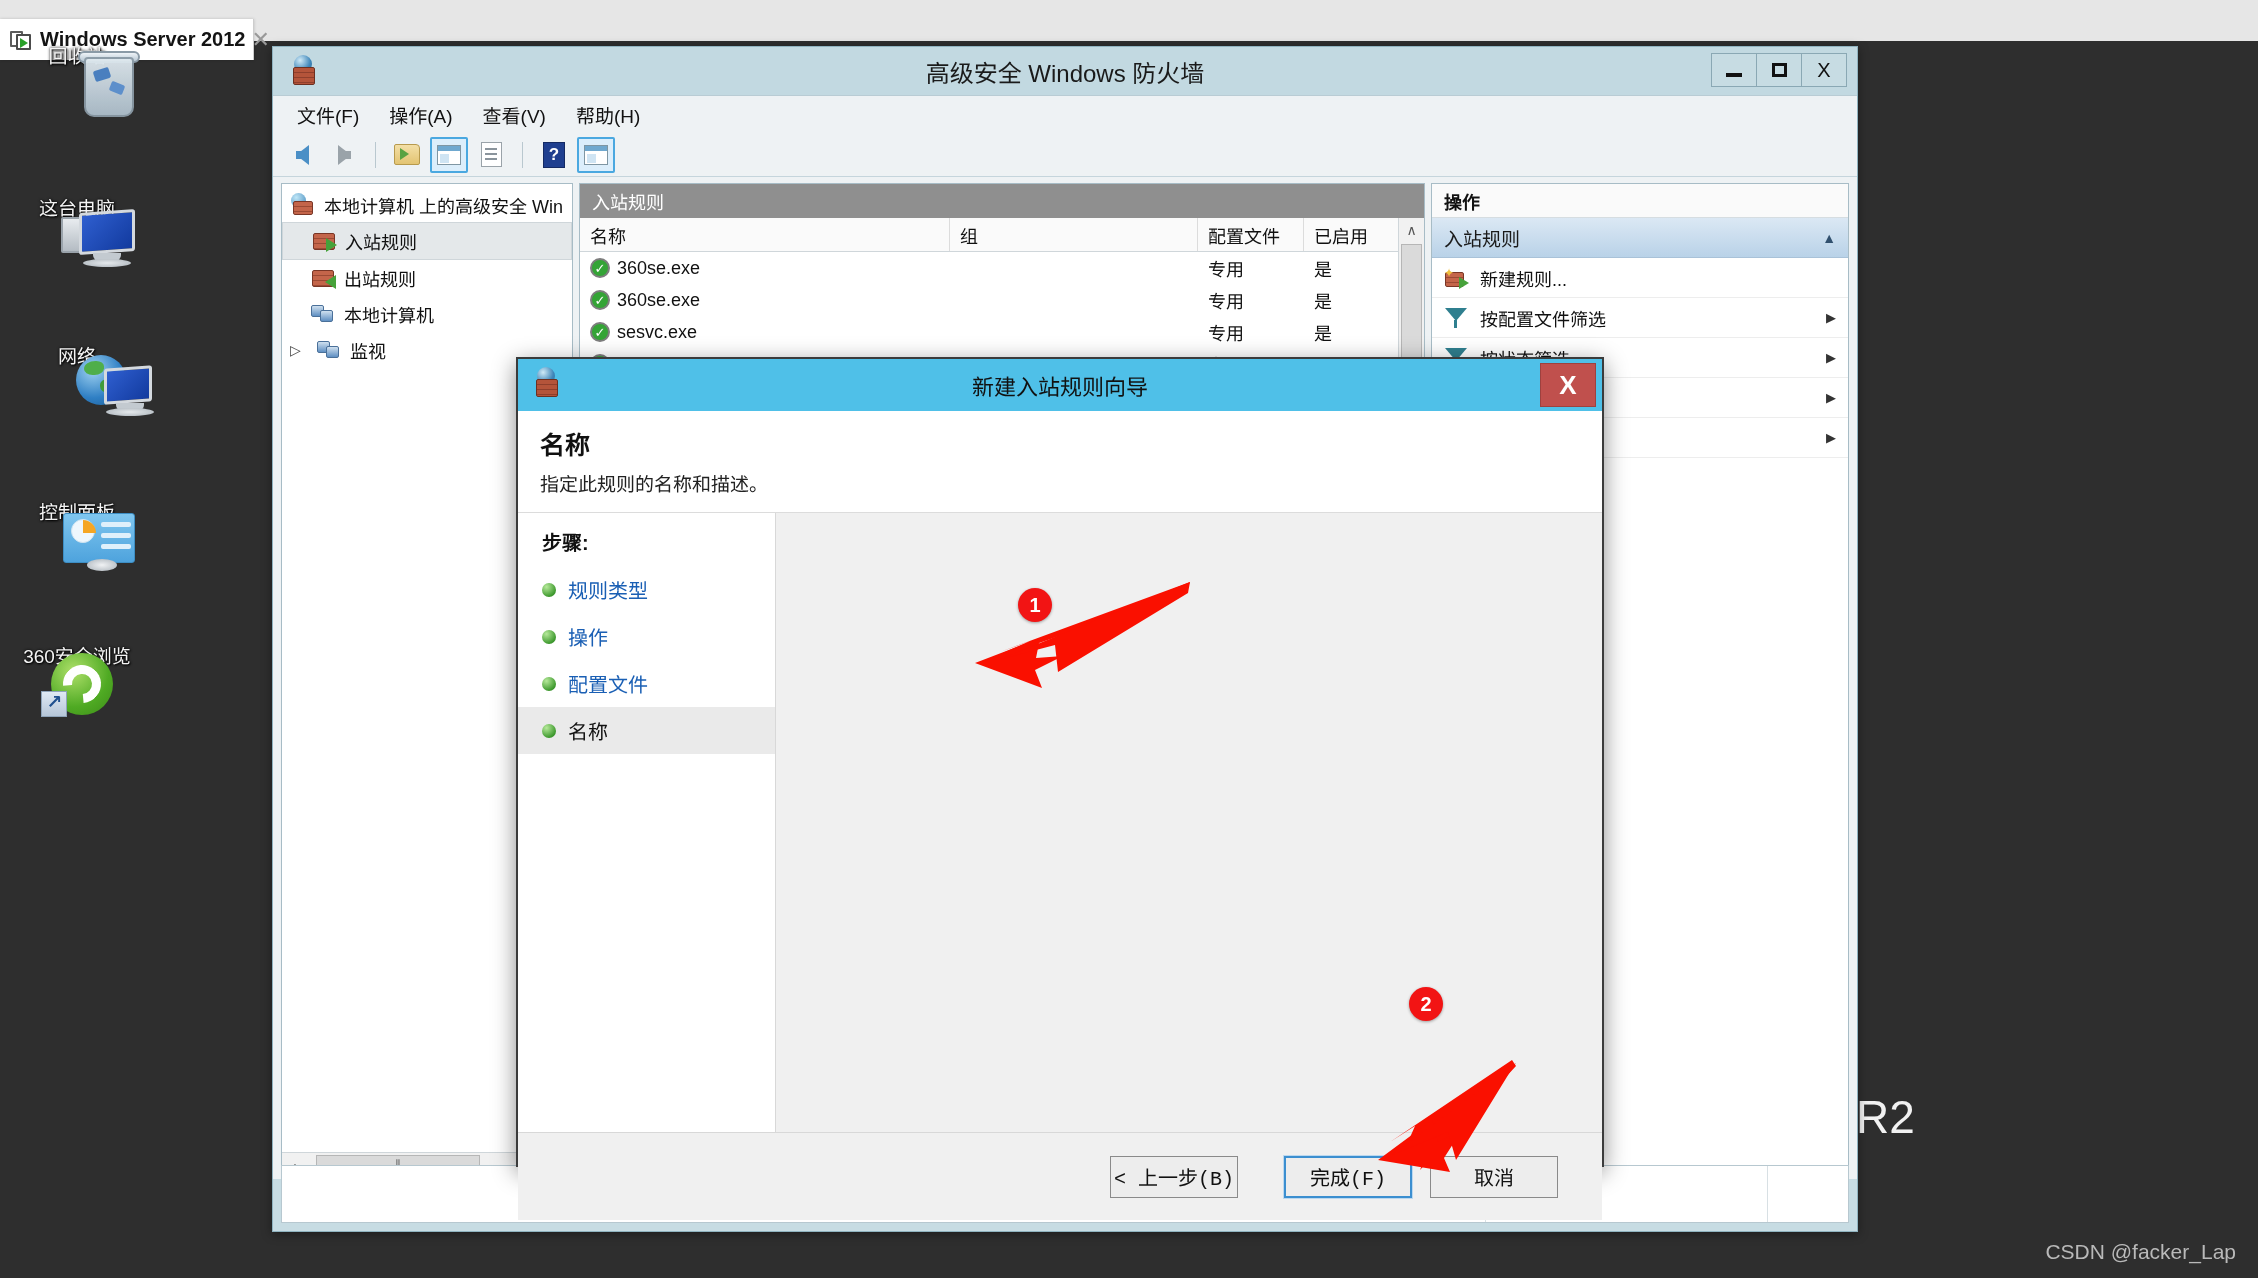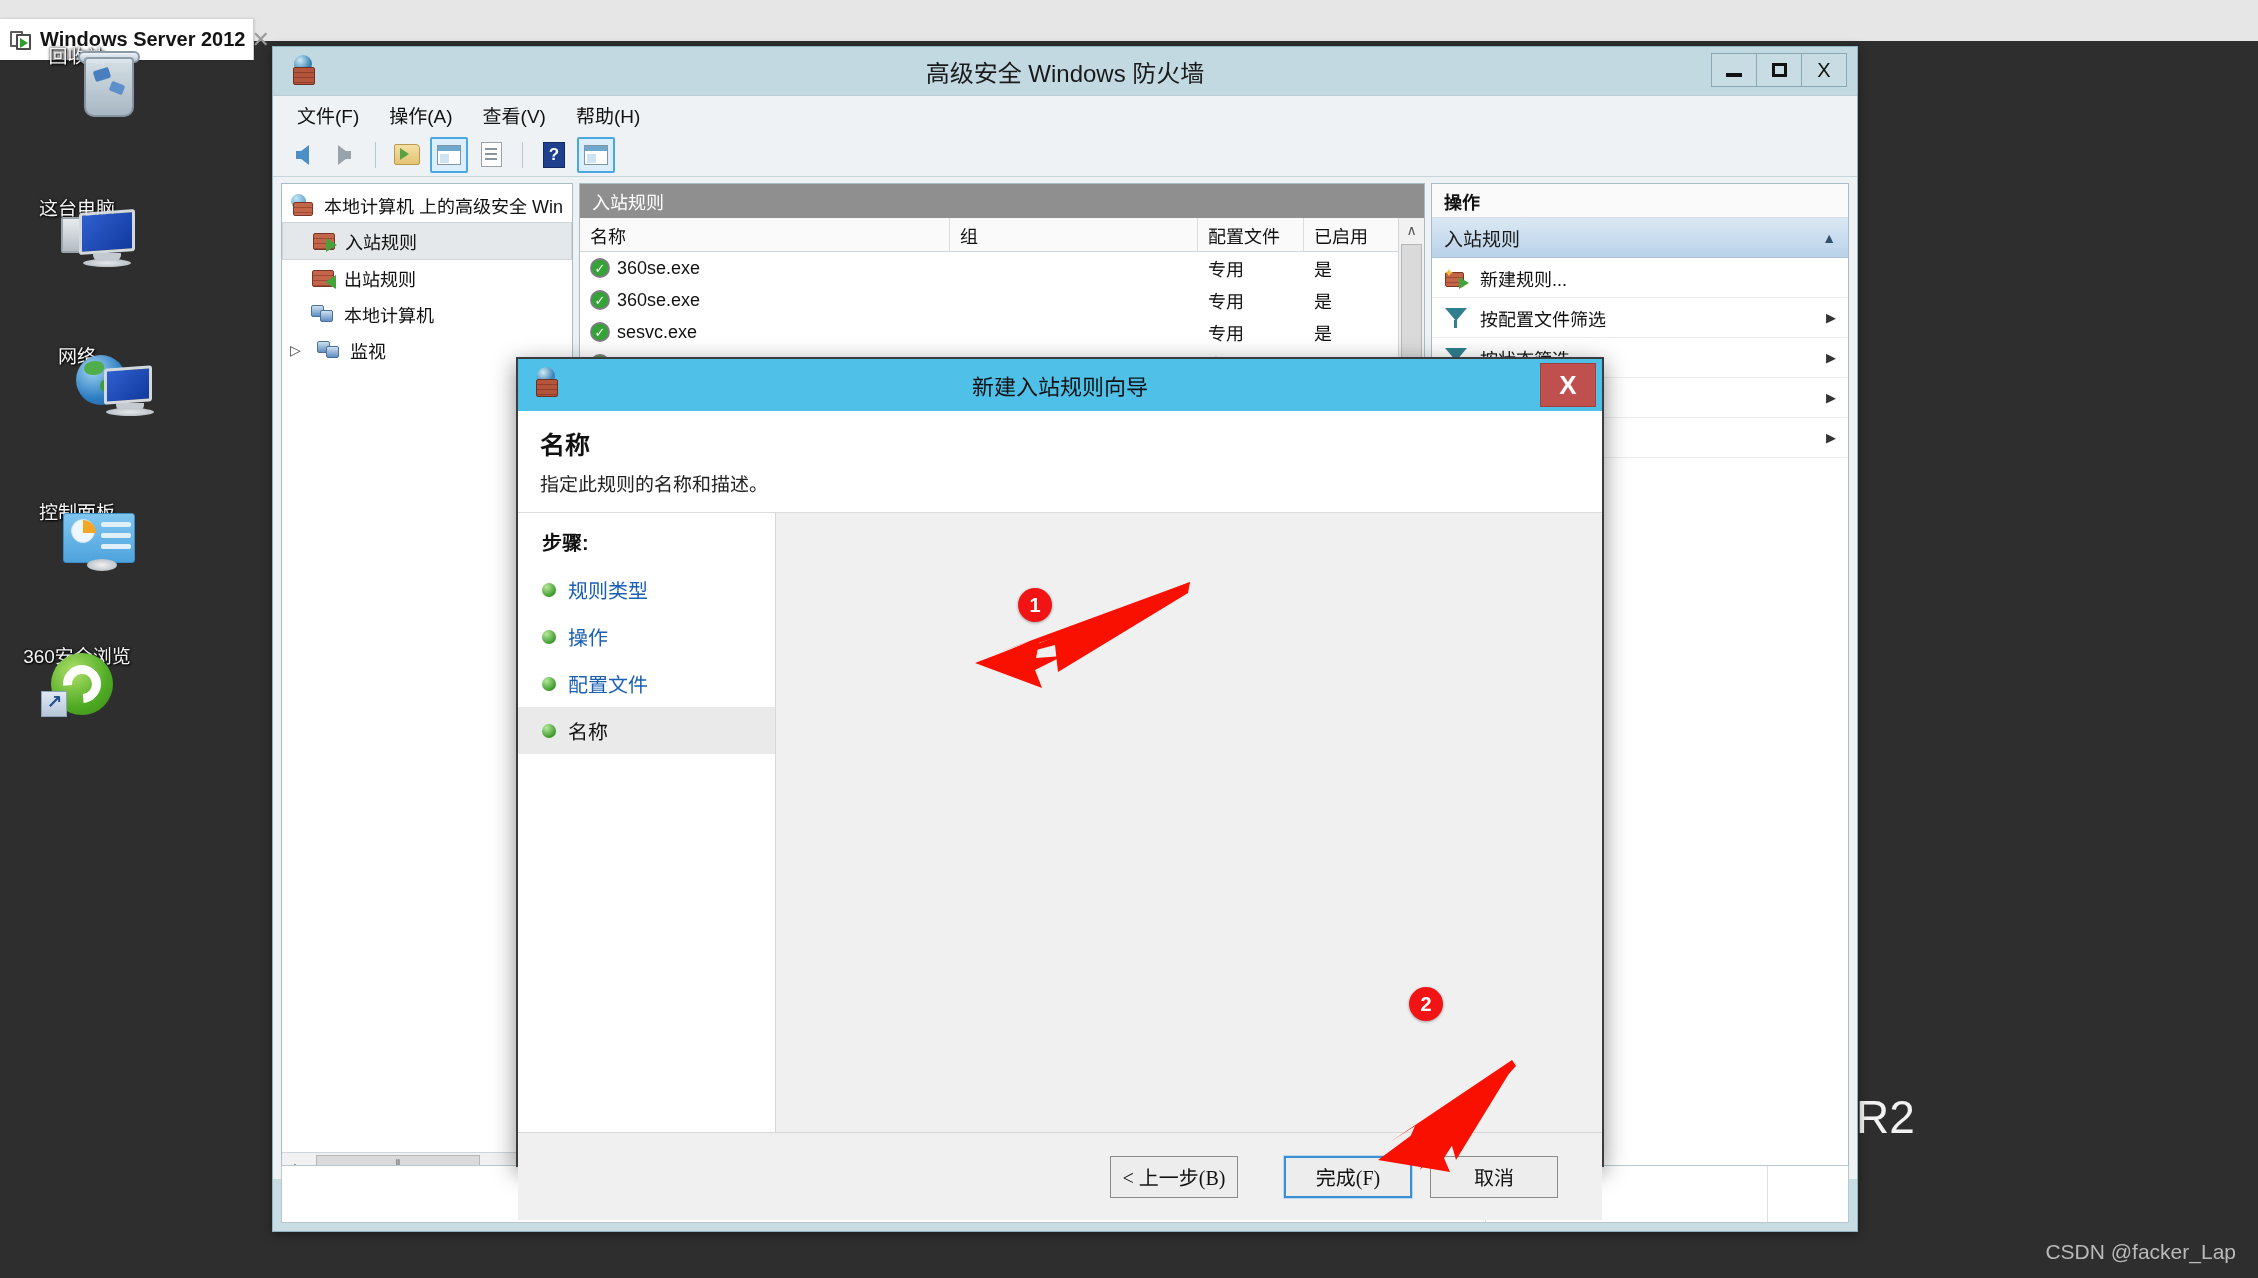--- a/index.html
+++ b/index.html
@@ -177,21 +177,21 @@
     font-size:17px;font-weight:bold;display:flex;align-items:center;justify-content:center;}
 
   
   #mmc-body { display: flex; height: 1002px; background: #eef2f4; padding: 6px 8px 0 8px; gap: 6px; }
 
   
   #tree-pane {
     width: 292px; background: #fff; border: 1px solid #a7bcc6;
     position: relative; overflow: hidden;
   }
-  .tree-root { display:flex; align-items:center; gap:8px; padding: 8px 6px 4px 8px; font-size:18px;
+  .tree-root { display:flex; gap:8px; padding: 8px 6px 4px 8px; font-size:18px;
     white-space: nowrap; color:#111; }
   .tree-item { display:flex; align-items:center; gap:8px; padding:5px 6px 5px 28px;
     font-size:18px; color:#111; white-space:nowrap; cursor:pointer; }
   .tree-item.sel { background: #e4e8ea; border: 1px solid #cfd6da; }
   .tr-ico { width: 26px; height: 24px; flex: 0 0 26px; position: relative; }
   .brick { position:absolute; left:2px; top:4px; width:22px;height:17px;
     background:repeating-linear-gradient(#c4654a 0 4px,#9c4a34 4px 5px);
     border:1px solid #7a3626; border-radius:2px;}
   .brick.grn::after{content:"";position:absolute;right:-3px;bottom:-3px;width:0;height:0;
     border-left:11px solid #46a23a;border-top:7px solid transparent;border-bottom:7px solid transparent;}
@@ -308,21 +308,21 @@
   .fld-area{
     width: 628px; height: 165px; background:#fff; border:1px solid #9a9a9a;
   }
   #wz-footer {
     height: 88px; background:#f0f0f0; border-top:1px solid #d8d8d8;
     display:flex; align-items:center; justify-content:flex-end; gap:18px; padding-right:44px;
   }
   .wz-btn {
     width: 128px; height: 42px; background:#ededed; border:1px solid #8a8a8a;
     font-size:20px; color:#111; display:flex;align-items:center;justify-content:center;
-    cursor:pointer; font-family:Liberation Serif, serif;
+    cursor:pointer; font-family:Liberation Mono, monospace;
   }
   .wz-btn.default { border:2px solid #3c8fd0; outline:1px solid #bcd8ef;margin-left:28px; }
 
   
   .ann-badge{
     position:absolute; width:34px;height:34px;border-radius:50%;background:#f21414;
     color:#fff;font-size:20px;font-weight:bold;display:flex;align-items:center;justify-content:center;
     z-index: 60; box-shadow:0 1px 3px rgba(0,0,0,.35);
   }
   #ann-svg{ position:absolute; inset:0; z-index:55; pointer-events:none; }

